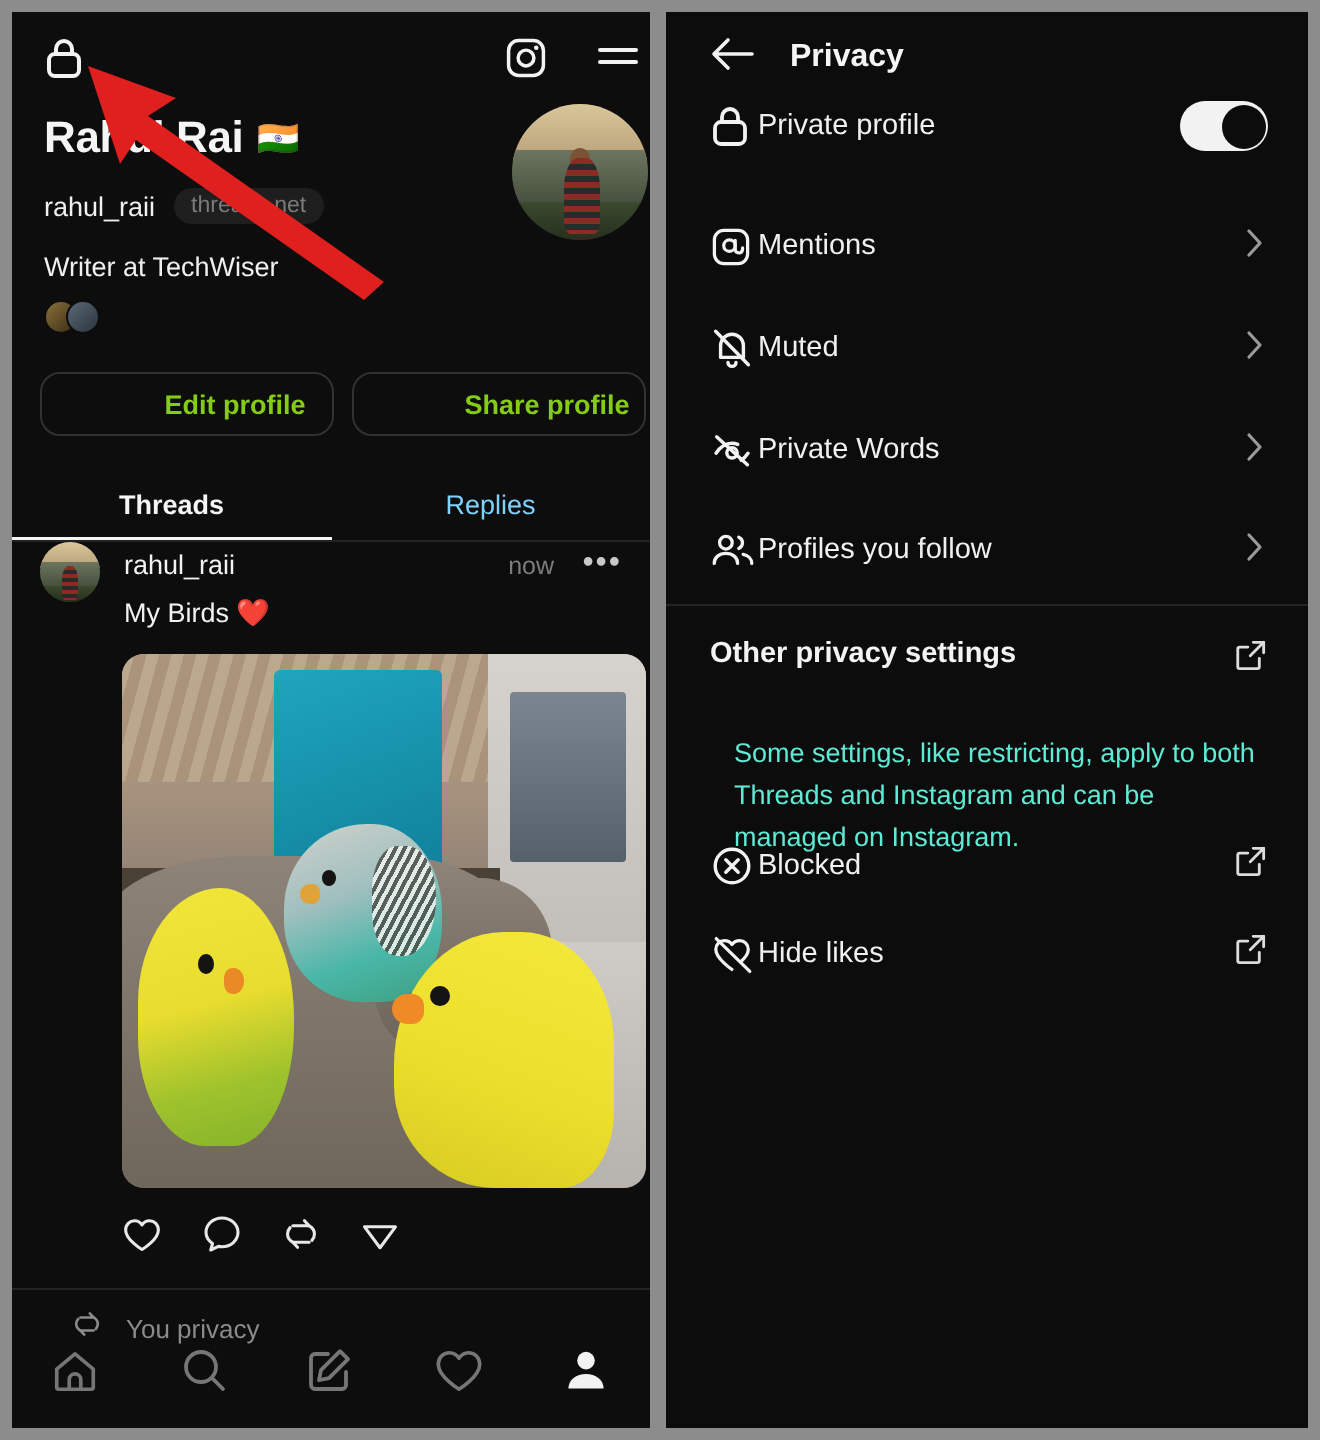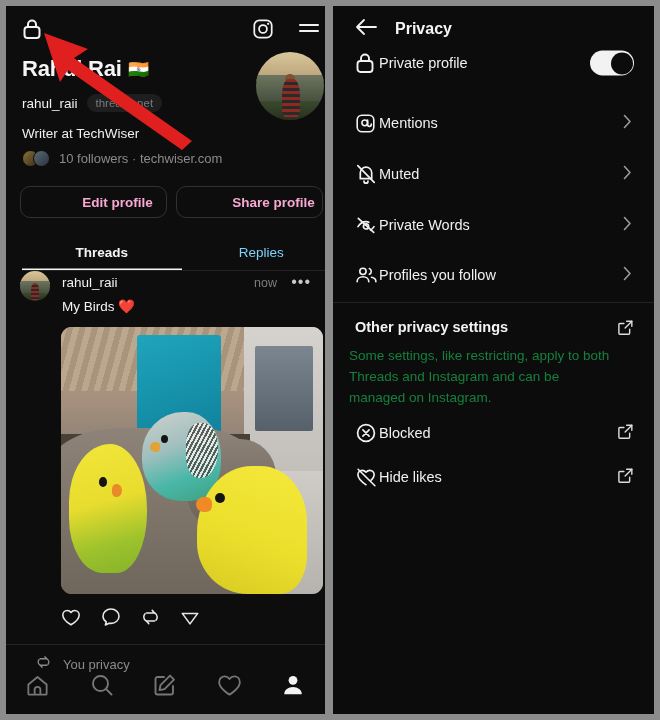--- a/index.html
+++ b/index.html
@@ -94,28 +94,28 @@
   .mini-avatars i:nth-child(2){ left:11px; background: linear-gradient(135deg,#5a6a78,#2a333c); }
   .meta-text { font-size: 13px; color: #8b8b8b; }
 
   .profile-buttons {
     position: absolute; left: 14px; top: 180px;
     display: flex; gap: 9px;
   }
   .pbtn {
     width: 147px; height: 32px;
     border: 1px solid #313131; border-radius: 10px;
-    background: transparent; color: #f9a8d4;
+    background: transparent; color: #84cc16;
     font-size: 13.5px; font-weight: bold;
     font-family: "Liberation Sans", sans-serif;
     display: flex; align-items: center; justify-content: center; padding-left: 48px;
   }
 
   .tabs {
-    position: absolute; left: 16px; top: 228px; width: 319px;
+    position: absolute; left: 0; top: 228px; width: 319px;
     display: flex;
     border-bottom: 1px solid #232323;
   }
   .tab {
     flex: 1; height: 36px;
     display: flex; align-items: center; justify-content: center;
     font-size: 13.5px; color: #7dd3fc;
   }
   .tab.active { color: #f5f5f5; font-weight: bold; box-shadow: inset 0 -1.5px 0 #f5f5f5; }
 
@@ -247,22 +247,22 @@
     background: #0c0c0c;
   }
 
   .r-divider {
     position: absolute; left: 0; width: 321px; height: 1px; background: #232323;
   }
   .section-head {
     position: absolute; left: 22px; font-size: 14.5px; font-weight: bold; color: #f3f3f3;
   }
   .section-desc {
-    position: absolute; left: 16px; width: 270px;
-    font-size: 13.5px; line-height: 21px; color: #15803d;
+    position: absolute; left: 34px; width: 270px;
+    font-size: 13.5px; line-height: 21px; color: #5eead4; margin-top: 21px;
   }
 
   
   .arrow-svg { position: absolute; left: 0; top: 0; pointer-events: none; }
 </style>
 </head>
 <body>
 
 <div class="frame">
 
@@ -308,21 +308,20 @@
       <span class="badge-domain">threads.net</span>
     </div>
 
     <div class="bio">Writer at TechWiser</div>
 
     <div class="meta-row">
       <span class="mini-avatars">
           <i></i>
           <i></i>
         </span>
-      <span class="meta-text">10 followers · techwiser.com</span>
     </div>
 
     <div class="profile-buttons">
       <div class="pbtn">Edit profile</div>
       <div class="pbtn">Share profile</div>
     </div>
 
     <div class="tabs">
       <div class="tab active">Threads</div>
       <div class="tab">Replies</div>

